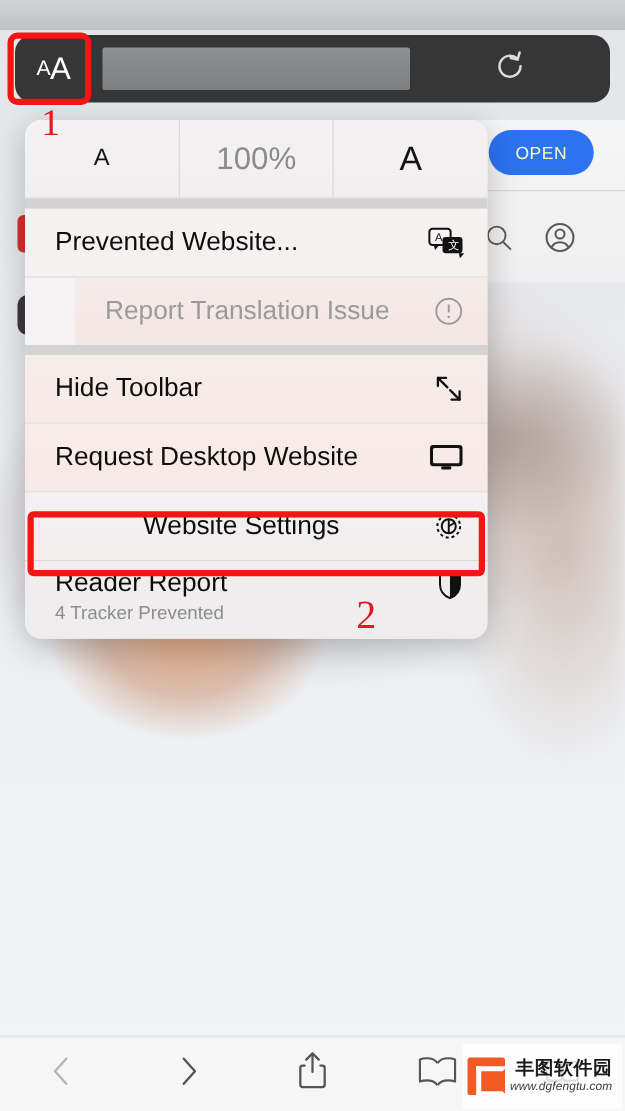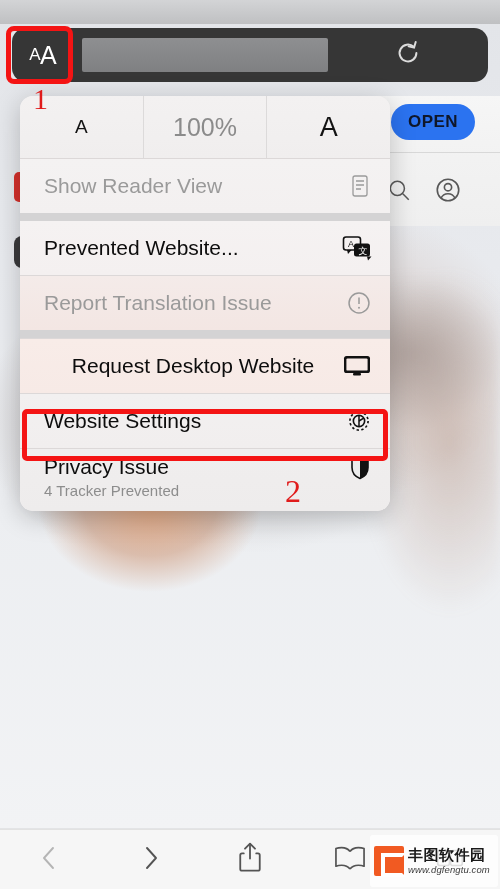--- a/index.html
+++ b/index.html
@@ -93,22 +93,22 @@
     border-radius: 5px;
   }
   #chip-red { left: 14px; top: 172px; width: 16px; height: 30px; }
   #chip-dark { left: 14px; top: 236px; width: 16px; height: 32px; background:#3a3a3c; border-radius:16px;}
 
   #open-btn {
     position: absolute; left: 391px; top: 104px;
     width: 84px; height: 36px;
     background: #2b73f0;
     border-radius: 18px;
-    color: #0f172a;
-    font-size: 17px; font-weight: 700; letter-spacing: .4px;
+    color: #fef9c3;
+    font-size: 14px; font-weight: 400; letter-spacing: .4px;
     display: flex; align-items: center; justify-content: center;
   }
   #behind-icons {
     position: absolute; left: 386px; top: 160px;
     width: 114px; height: 64px;
     display: flex; align-items: center; gap: 22px;
     color: #585858;
   }
   #behind-icons::before {
     content:""; position:absolute; left:-4px; top:-8px; width:120px; height:1px;
@@ -157,24 +157,24 @@
   .mrow .sub {
     position: absolute; left: 24px; top: 33px;
     font-size: 15px; color: #8d8d8d;
   }
   .mrow.two-line { height: 62px; align-items: flex-start; padding-top: 6px; }
   .mrow.disabled { color: #9a9a9a; }
   .mrow .ic { width: 30px; display:flex; align-items:center; justify-content:flex-end; }
 
   .r-reader { background: linear-gradient(180deg,#f4f2f2 0%, #f3f0f0 100%); }
   .r-translate { background: linear-gradient(180deg,#f5f2f2 0%, #f4f0f0 100%); }
-  .r-report { background: linear-gradient(180deg,#f4ebe9 0%, #f3e6e3 100%); }
+  .r-report { background: linear-gradient(180deg,#f4ebe9 0%, #f3e6e3 100%); margin-left: 40px; }
   .r-hide { background: linear-gradient(180deg,#f6ece8 0%, #f6eae6 100%); }
-  .r-desktop { background: linear-gradient(180deg,#f8ece8 0%, #f7eae6 100%); text-align: center; }
-  .r-settings { background: linear-gradient(180deg,#f2f0f0 0%, #f1eeee 100%); }
+  .r-desktop { background: linear-gradient(180deg,#f8ece8 0%, #f7eae6 100%); }
+  .r-settings { background: linear-gradient(180deg,#f2f0f0 0%, #f1eeee 100%); text-align: center; }
   .r-privacy { background: linear-gradient(180deg,#f0eeee 0%, #eeecec 100%); }
 
   
   #bottombar {
     position: absolute; left: 0; bottom: 0; width: 500px; height: 60px;
     background: #f6f6f6;
     border-top: 1px solid #e2e2e2;
     display: flex; align-items: center;
   }
   .tb-item { flex: 1; display: flex; align-items: center; justify-content: center; }
@@ -186,20 +186,21 @@
   }
 
   
   #watermark {
     position: absolute; right: 2px; bottom: 2px;
     width: 128px; height: 52px;
     display: flex; align-items: center;
     background: rgba(255,255,255,0.80);
     border-radius: 3px;
     padding-left: 4px;
+    text-align: right;
   }
   #wm-logo {
     width: 30px; height: 30px; flex: none;
     background: #f15a22;
     position: relative;
     border-radius: 2px;
     margin-right: 4px;
   }
   #wm-logo::after {
     content:""; position:absolute; left:7px; top:7px;
@@ -267,31 +268,20 @@
       <div class="fontcell">
         <span class="f-pct">100%</span>
       </div>
       <div class="fontcell">
         <span class="f-big">A</span>
       </div>
     </div>
 
     <div class="thin-div"></div>
 
-    <div class="mrow disabled r-reader">
-      <span class="label">Show Reader View</span>
-      <span class="ic">
-        <svg width="24" height="26" viewBox="0 0 24 26" fill="none" stroke="#9a9a9a" stroke-width="1.3">
-          <rect x="5" y="3" width="14" height="20" rx="2"></rect>
-          <line x1="8" y1="8" x2="16" y2="8"></line>
-            <line x1="8" y1="12" x2="16" y2="12"></line>
-          <line x1="8" y1="16" x2="13" y2="16"></line>
-        </svg>
-      </span>
-    </div>
 
     <div class="grp-gap"></div>
 
     <div class="mrow r-translate">
       <span class="label">Prevented Website...</span>
       <span class="ic">
         <svg width="30" height="26" viewBox="0 0 30 26" fill="none">
           <rect x="1.5" y="2" width="17" height="13" rx="2.5" stroke="#111" stroke-width="1.6"></rect>
           <text x="6" y="12" font-size="9" fill="#111" font-family="Liberation Sans, sans-serif">A</text>
           <path d="M5 15l1 4 3.5-4z" fill="#111"></path>
@@ -310,20 +300,31 @@
         <svg width="26" height="26" viewBox="0 0 24 24" fill="none" stroke="#9a9a9a" stroke-width="1.4">
           <circle cx="12" cy="12" r="9.2"></circle>
           <line x1="12" y1="7" x2="12" y2="13"></line>
           <circle cx="12" cy="16.3" r="0.9" fill="#9a9a9a" stroke="none"></circle>
         </svg>
       </span>
     </div>
 
     <div class="grp-gap"></div>
 
+    <div class="mrow r-hide">
+      <span class="label">Hide Toolbar</span>
+      <span class="ic">
+        <svg width="26" height="26" viewBox="0 0 24 24" fill="none" stroke="#111" stroke-width="1.7" stroke-linecap="round" stroke-linejoin="round">
+          <path d="M10 4H4v6"></path>
+            <path d="M4 4l7 7"></path>
+          <path d="M14 20h6v-6"></path>
+            <path d="M20 20l-7-7"></path>
+        </svg>
+      </span>
+    </div>
 
     <div class="thin-div"></div>
 
     <div class="mrow r-desktop">
       <span class="label">Request Desktop Website</span>
       <span class="ic">
         <svg width="30" height="26" viewBox="0 0 30 26" fill="none">
           <rect x="2" y="3" width="26" height="17" rx="2.6" fill="#111"></rect>
           <rect x="4.4" y="5.4" width="21.2" height="12.2" rx="1.2" fill="#f7eae6"></rect>
           <rect x="11" y="20" width="8" height="2.6" rx="1" fill="#111"></rect>
@@ -341,21 +342,21 @@
           <circle cx="12" cy="12" r="5.2"></circle>
           <path d="M12 6.8v10.4" stroke-width="1.4"></path>
           <path d="M12 12l4.3-2.6" stroke-width="1.4"></path>
         </svg>
       </span>
     </div>
 
     <div class="thin-div"></div>
 
     <div class="mrow two-line r-privacy">
-      <span class="label">Privacy Issue</span>
+      <span class="label">Reader Report</span>
       <span class="sub">4 Tracker Prevented</span>
       <span class="ic">
         <svg width="24" height="26" viewBox="0 0 24 26" fill="none">
           <path d="M12 2.2 20 5.4v7.2c0 5.4-3.4 9.2-8 10.9-4.6-1.7-8-5.5-8-10.9V5.4z" fill="#111"></path>
           <path d="M12 2.2 4 5.4v7.2c0 5.4 3.4 9.2 8 10.9z" fill="#ffffff" opacity="0.92"></path>
           <path d="M12 2.2 20 5.4v7.2c0 5.4-3.4 9.2-8 10.9-4.6-1.7-8-5.5-8-10.9V5.4z" fill="none" stroke="#111" stroke-width="1.6"></path>
         </svg>
       </span>
     </div>
 

